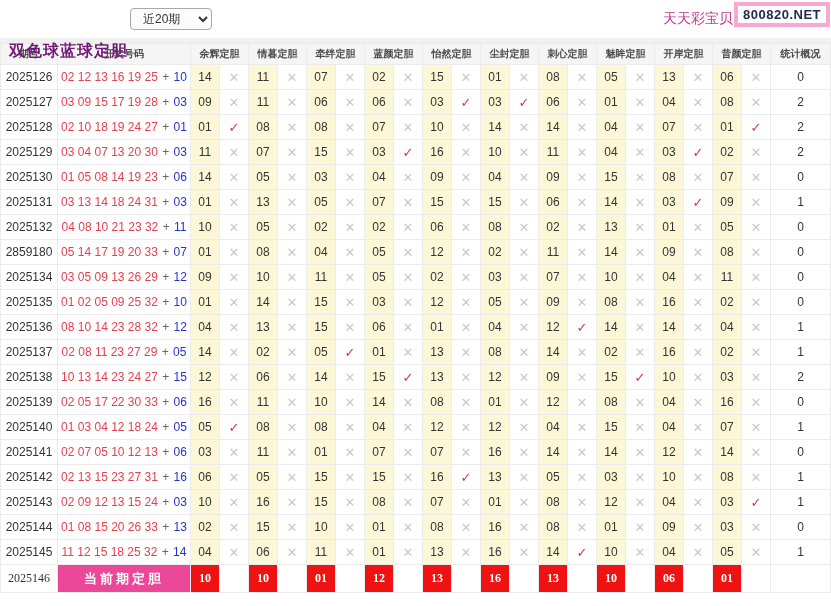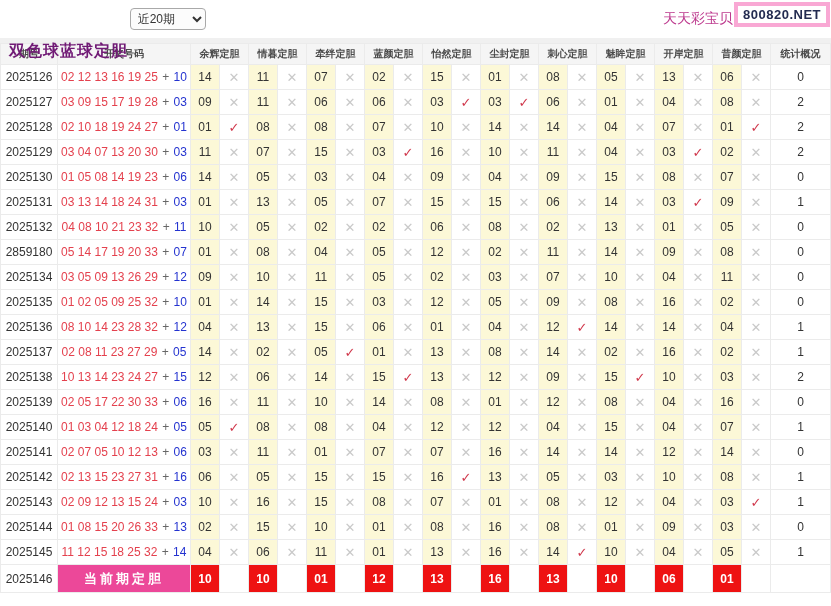--- a/index.html
+++ b/index.html
@@ -9,24 +9,23 @@
     -webkit-font-smoothing:antialiased;
   }
   
   .topbar{position:relative;height:38px;width:831px;background:#fff;}
   .page-title{
     position:absolute;left:9px;top:9px;
     font-size:16px;font-weight:bold;color:#701a75;letter-spacing:1px;margin-top:32px;
   }
   .range-select{
     position:absolute;left:130px;top:8px;
-    font-size:12px;color:#333;padding:2px 14px 2px 2px;
+    font-size:12px;color:#333;padding:2px 14px 2px 8px;
     border:1px solid #a9a9a9;border-radius:4px;background:#fcfcfc;
     font-family:"Liberation Sans","DejaVu Sans",sans-serif;
-    text-align:right;
   }
   .site-note{
     position:absolute;right:84px;top:10px;
     font-size:14px;color:#bd3a8e;white-space:nowrap;
   }
   .site-badge{
     position:absolute;right:1px;top:2px;
     border:4px solid #f9a8d4;background:#fff;color:#232b50;
     font-size:13px;font-weight:bold;padding:1px 5px;letter-spacing:0.5px;
   }
@@ -38,21 +37,21 @@
   tbody td{height:24px;color:#333;}
   td.val{background:#fcf8d7;}
   td.mark{background:#fff;}
   .cross{color:#c9c9c9;font-size:13px;}
   .check{color:#d0374b;font-size:13px;font-weight:bold;}
   .reds{color:#e4414e;}
   .blue-num{color:#2433d0;}
   .plus{color:#666;padding:0 1px;}
   td.stat{color:#333;}
   
-  tr.current td{height:27px;}
+  tr.current td{height:27px;font-family:Liberation Serif, serif;}
   td.banner{background:#ec4899;color:#fff;font-weight:bold;font-size:13px;letter-spacing:3px;}
   td.hot{background:#ee1212;color:#fff;font-weight:bold;font-size:12px;}
 </style>
 </head>
 <body>
 
 <div class="topbar">
   <span class="page-title">双色球蓝球定胆</span>
   <select class="range-select">
     <option>近20期</option>

